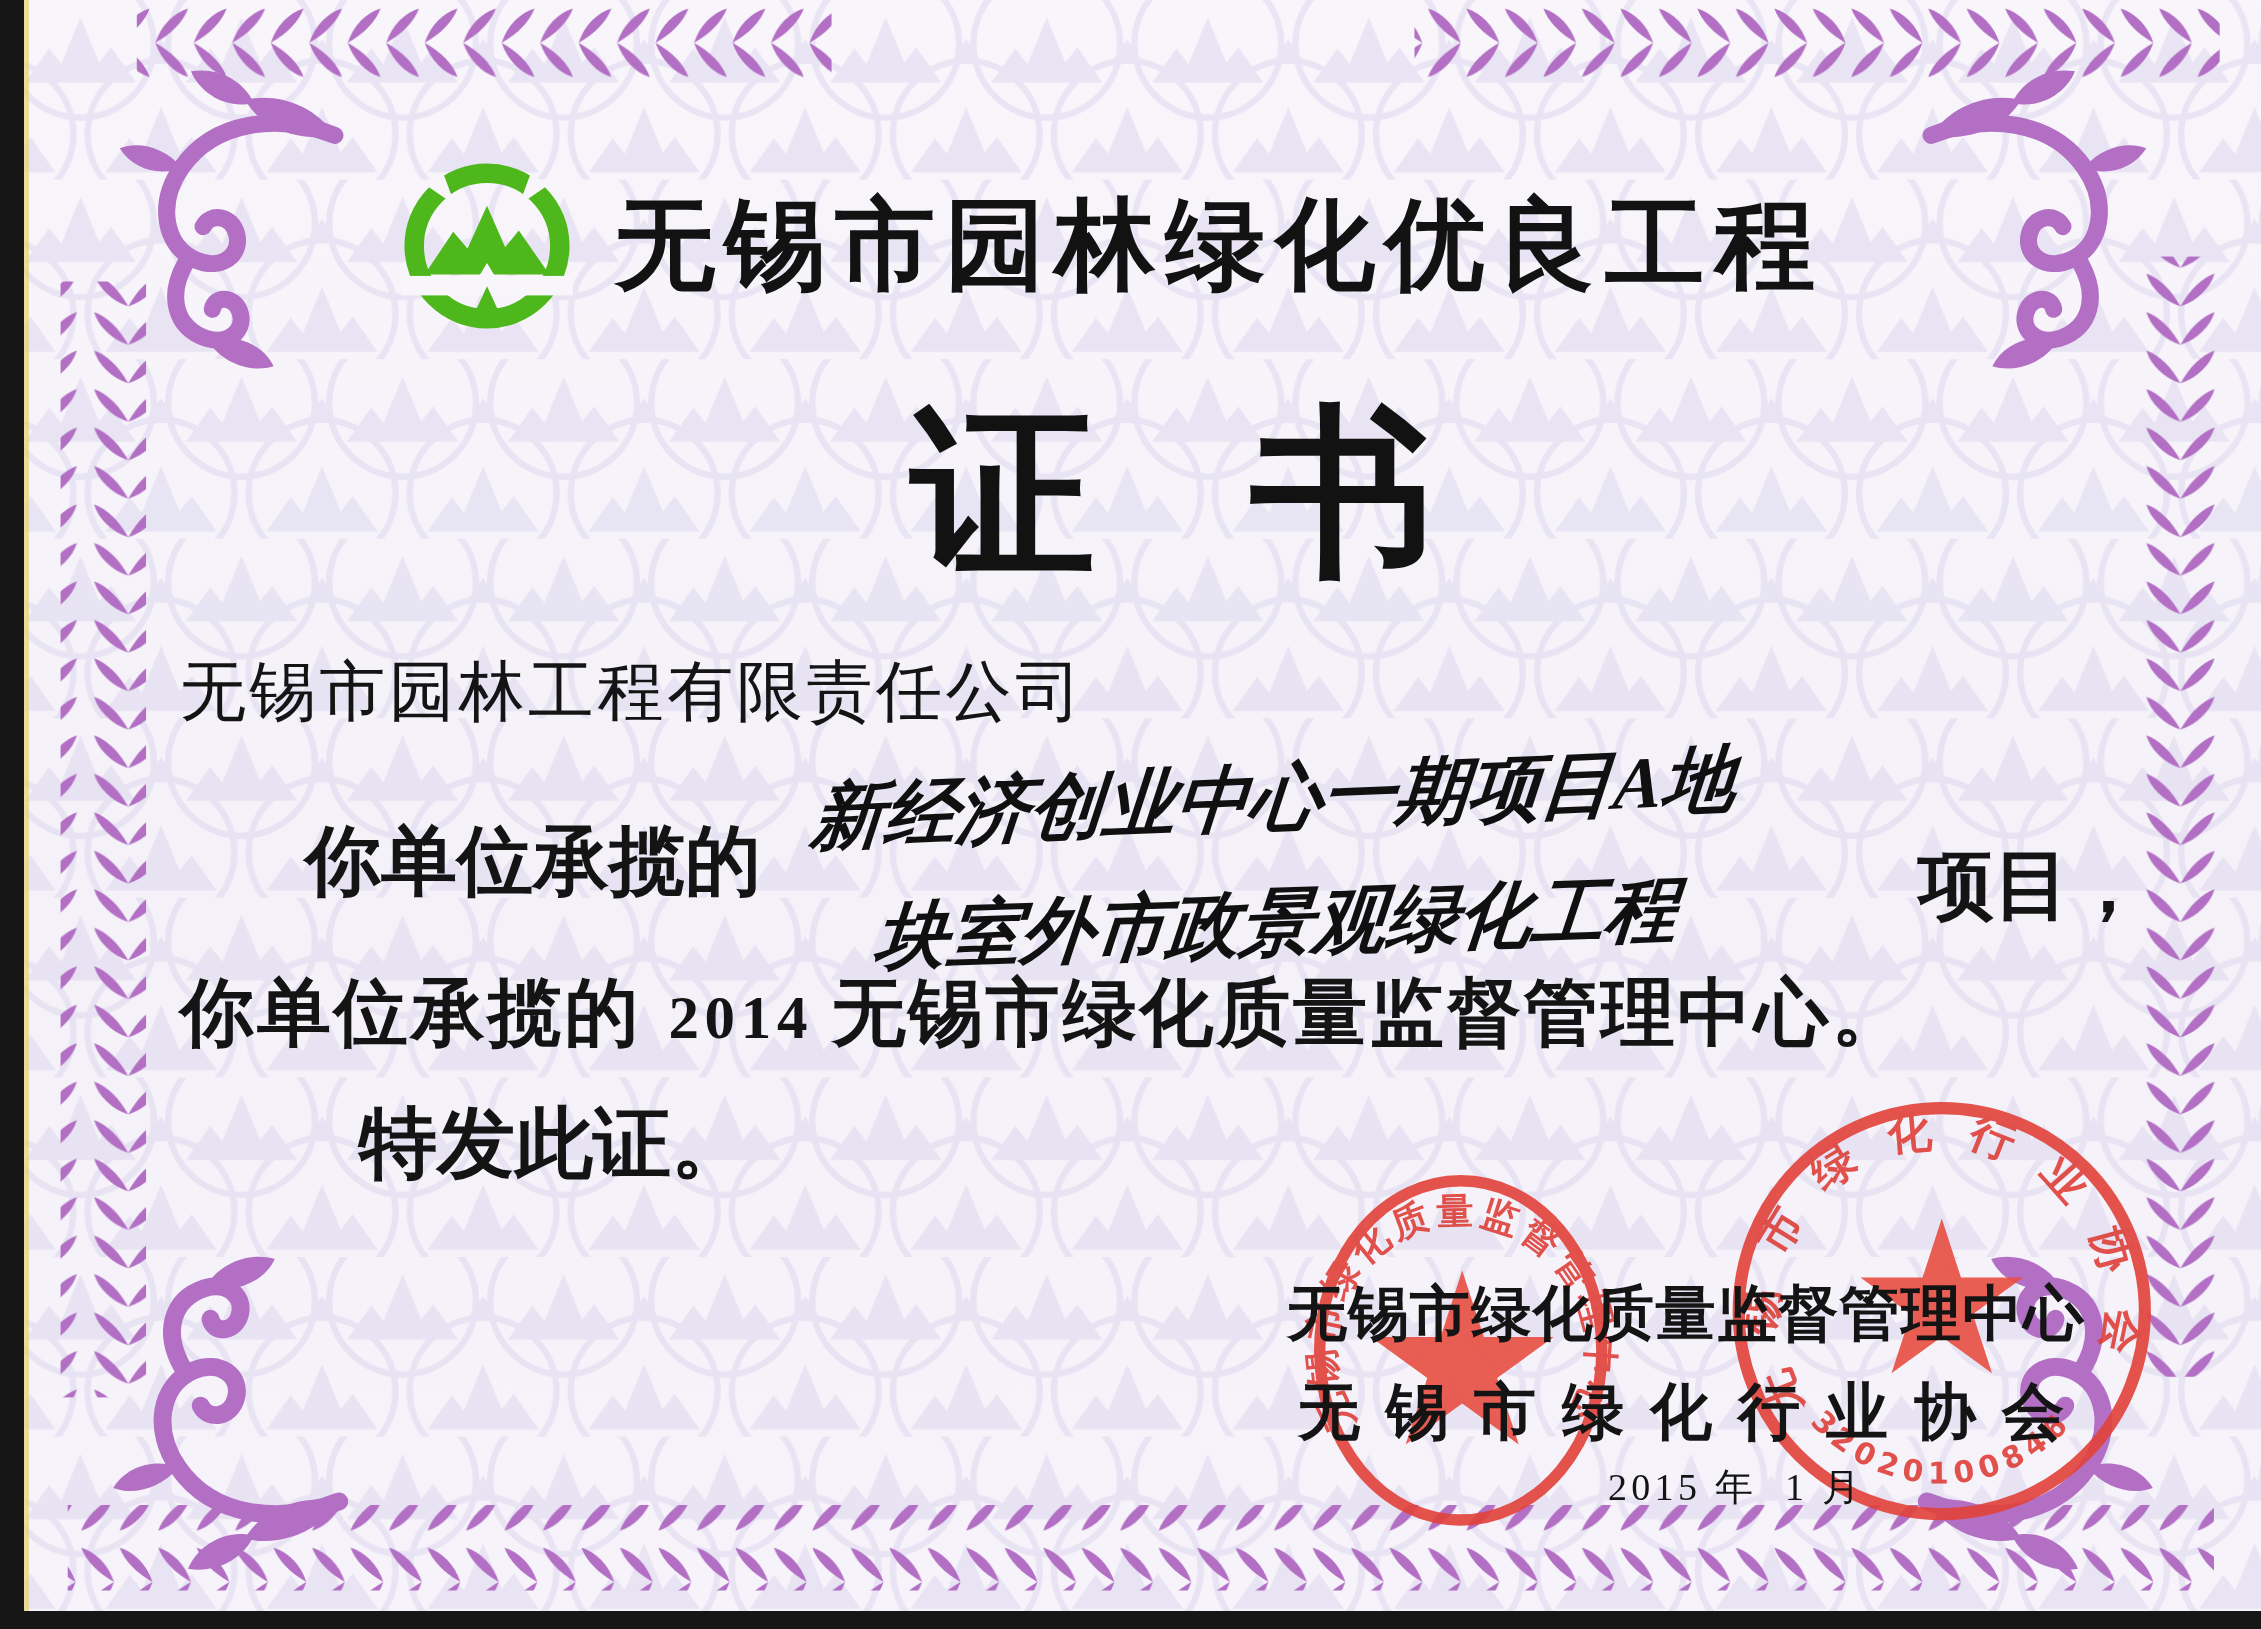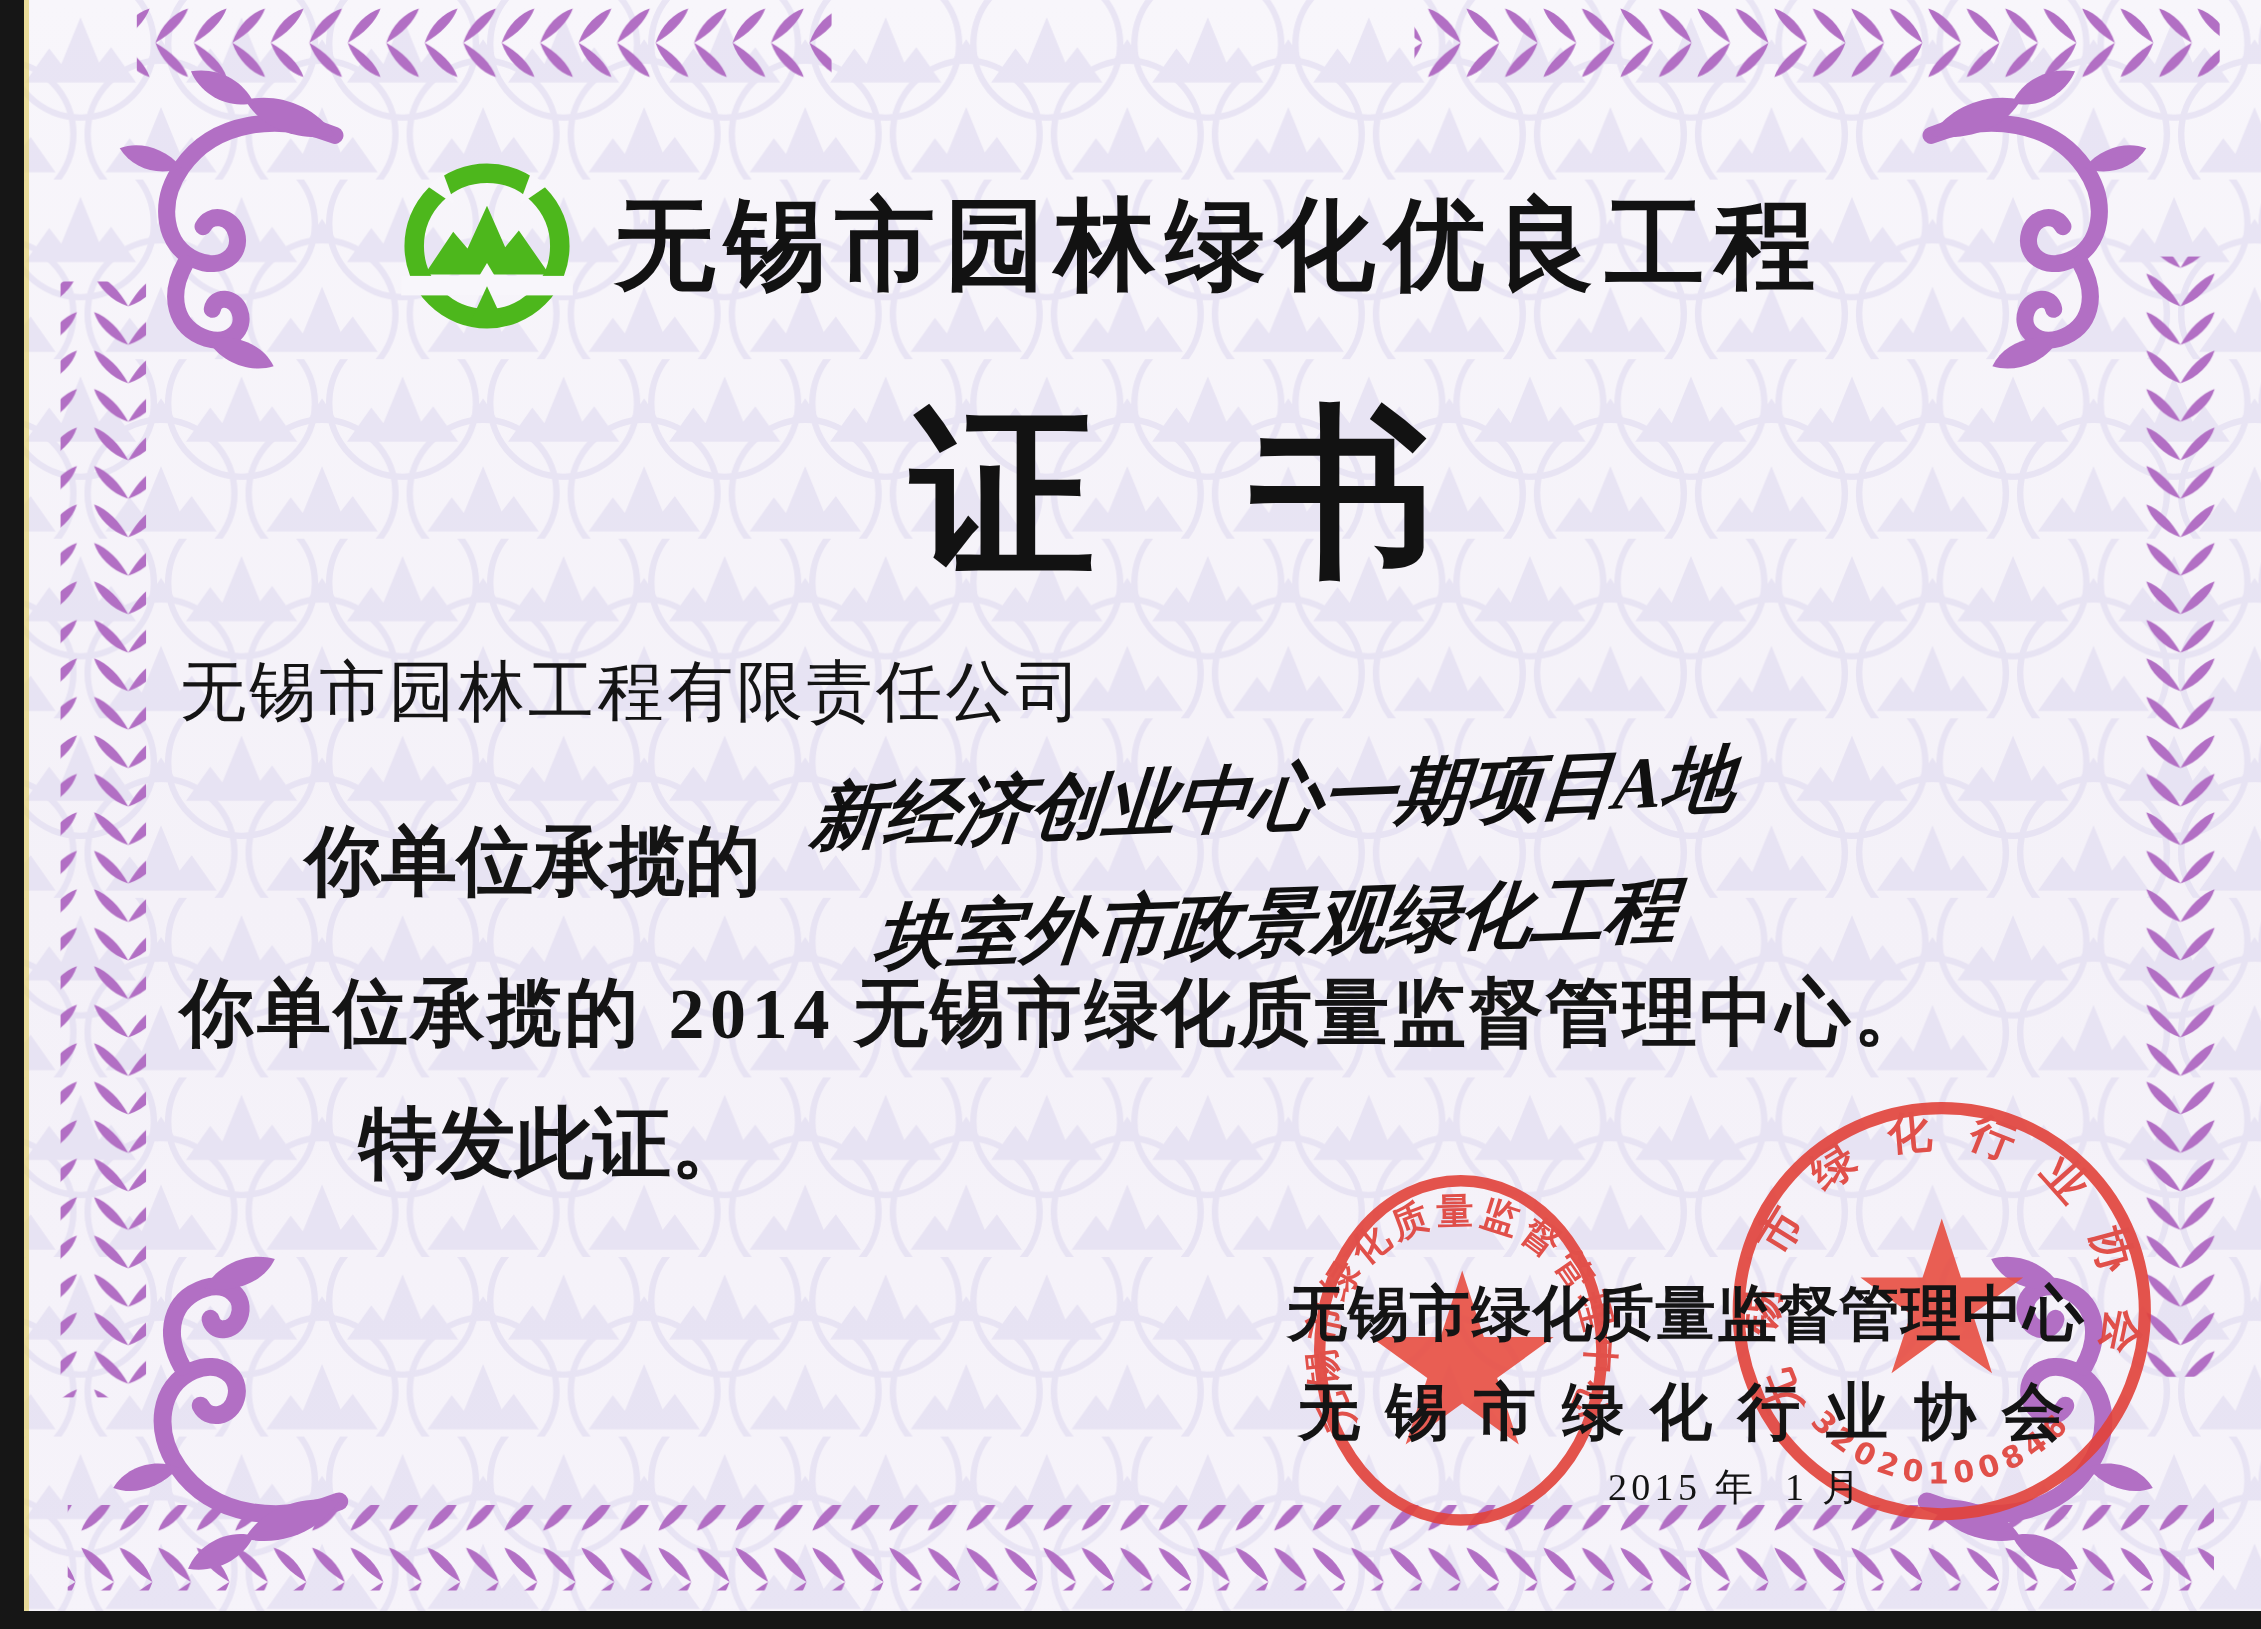--- a/index.html
+++ b/index.html
@@ -21,21 +21,21 @@
   .header{left:396px;top:155px;display:flex;align-items:center;gap:37px;}
   .hdr-title{font-size:100px;font-weight:700;letter-spacing:10px;color:#121212;}
   .doc-title{left:875px;top:371px;font-size:184px;font-weight:700;letter-spacing:155px;color:#121212;margin-left:36px;}
   .recipient{left:180px;top:647px;font-size:66px;letter-spacing:3.6px;}
   .b-prefix{left:305px;top:811px;font-size:76px;font-weight:700;}
   .hand{font-style:italic;font-weight:700;color:#101010;}
   .proj1{left:811px;top:750px;font-size:73px;transform:rotate(-2.4deg) skewX(-7deg);}
   .proj2{left:875px;top:875px;font-size:73px;transform:rotate(-2deg) skewX(-7deg);}
   .b-suffix{left:1918px;top:835px;font-size:76px;font-weight:700;}
   .award{left:180px;top:964px;font-size:74px;font-weight:700;letter-spacing:2.9px;}
-  .award .year{font-size:72px;font-weight:700;margin:0 18.5px 0 27px;letter-spacing:5.7px;}
+  .award .year{font-size:61px;font-weight:700;margin:0 18.5px 0 27px;letter-spacing:5.7px;}
   .closing{left:329px;top:1092px;font-size:78px;font-weight:700;margin-left:30px;}
   .issuer1{left:1287px;top:1274px;font-size:60px;font-weight:700;letter-spacing:1.4px;}
   .issuer2{left:1298px;top:1370px;font-size:62px;font-weight:700;letter-spacing:26px;}
   .dateline{left:1608px;top:1462px;font-size:38px;letter-spacing:4.3px;}
 </style>
 </head>
 <body>
 
 <div class="scan">
 
@@ -144,20 +144,21 @@
 
     <div class="abs doc-title">证书</div>
 
     <div class="abs b-prefix">你单位承揽的</div>
 
     <div class="abs recipient">无锡市园林工程有限责任公司</div>
 
     <div class="abs hand proj1">新经济创业中心一期项目A地</div>
     <div class="abs hand proj2">块室外市政景观绿化工程</div>
 
+    <div class="abs b-suffix">项目，</div>
 
     <div class="abs award"><span>你单位承揽的</span><span class="year">2014</span><span>无锡市绿化质量监督管理中心。</span></div>
 
     <div class="abs closing">特发此证。</div>
 
     <div class="abs issuer1">无锡市绿化质量监督管理中心</div>
     <div class="abs issuer2">无锡市绿化行业协会</div>
 
     <div class="abs dateline">2015 年  1 月</div>
   </div>

